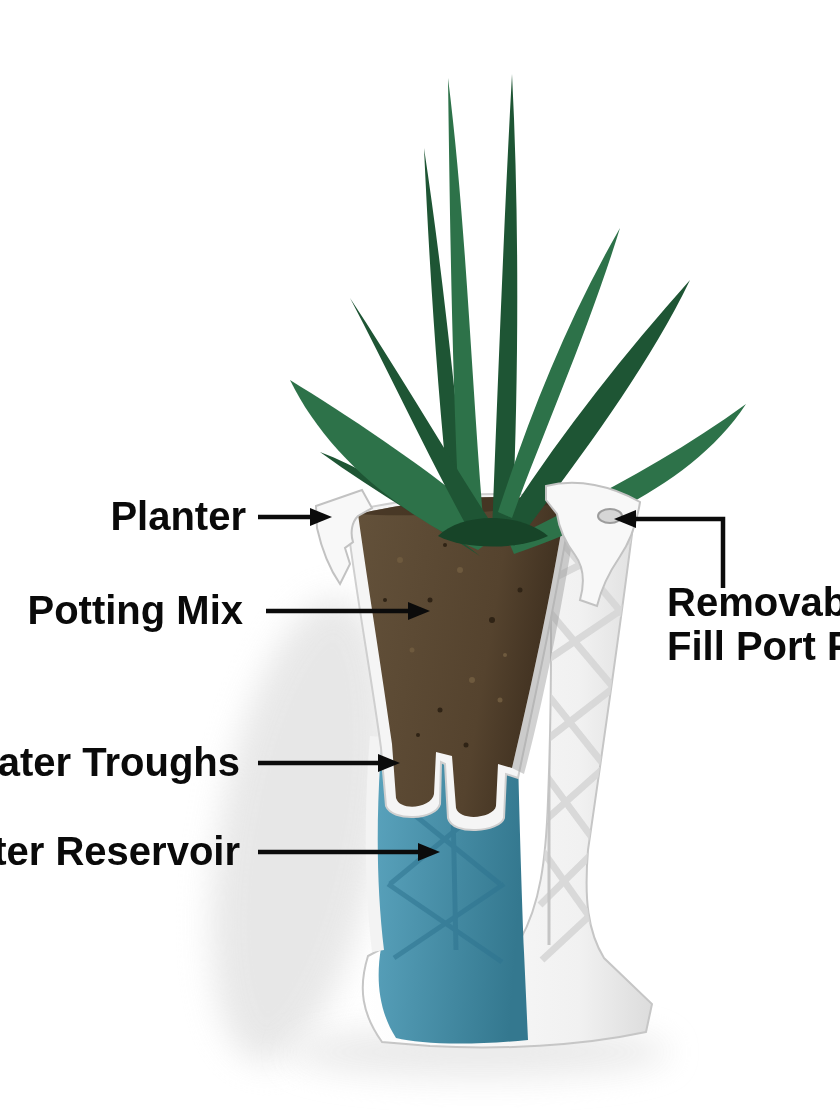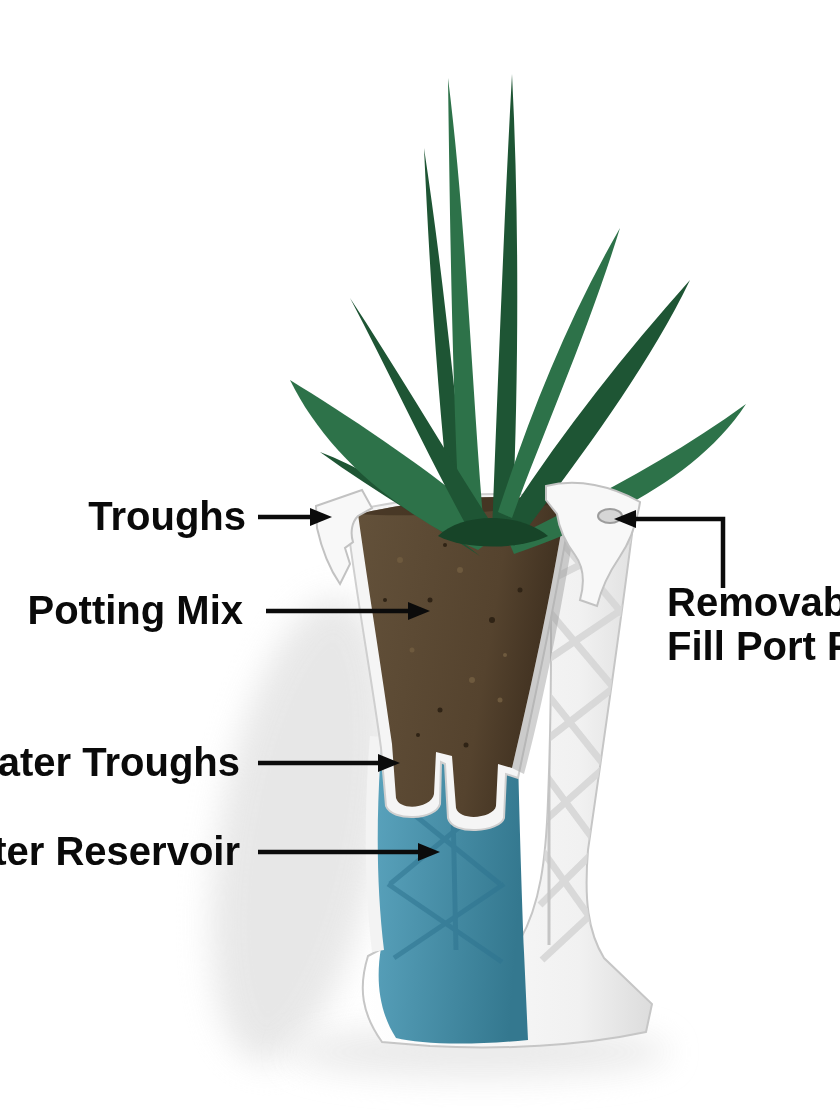--- a/index.html
+++ b/index.html
@@ -155,21 +155,21 @@
         <line x1="258" y1="852" x2="420" y2="852"></line>
         <polygon points="440,852 418,843 418,861" stroke="none"></polygon>
       </g>
       <g>
         <path d="M 723 588 L 723 519 L 634 519" fill="none"></path>
         <polygon points="614,519 636,510 636,528" stroke="none"></polygon>
       </g>
     </g>
   </svg>
 
-  <div class="label right-align lbl-planter">Troughs</div>
+  <div class="label right-align lbl-planter">Planter</div>
 
   <div class="label right-align lbl-potting">Potting Mix</div>
 
   <div class="label right-align lbl-troughs">Water Troughs</div>
 
   <div class="label right-align lbl-reservoir">Water Reservoir</div>
 
   <div class="label left-align lbl-fillport">
     <div>Removable</div>
     <div>Fill Port Plug</div>

